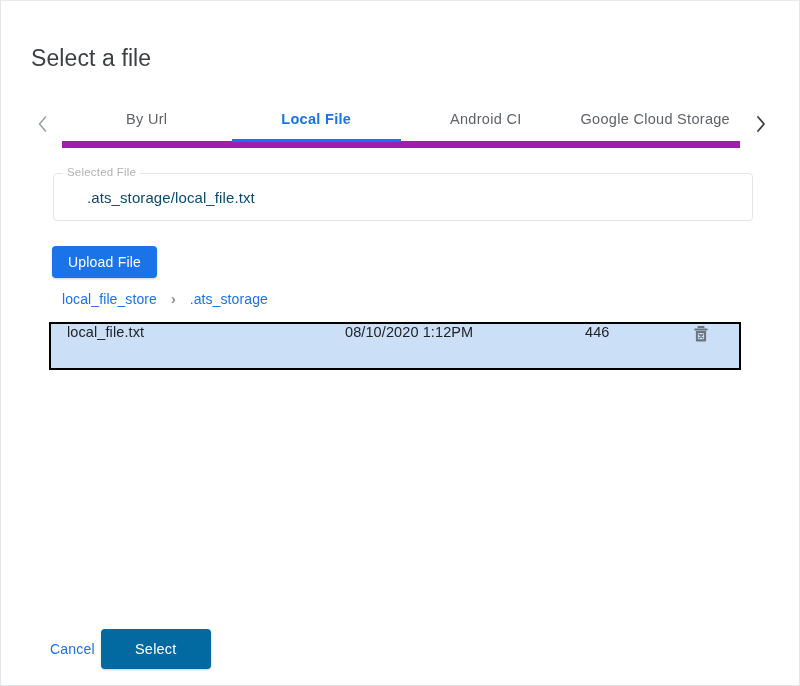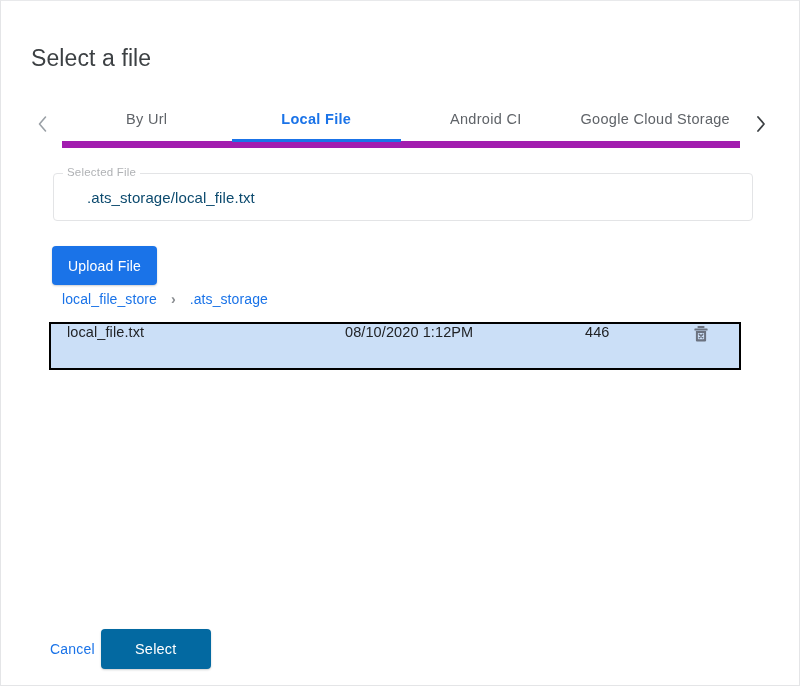--- a/index.html
+++ b/index.html
@@ -123,21 +123,21 @@
     color: #0c4a6e;
     letter-spacing: 0.1px;
     margin-left: 21px;
   }
 
   
   .upload-btn {
     position: absolute;
     left: 51px;
     top: 245px;
-    height: 39px;
+    height: 32px;
     padding: 0 16px;
     background: #1a73e8;
     color: #ffffff;
     border: none;
     border-radius: 4px;
     font-size: 14px;
     font-family: inherit;
     letter-spacing: 0.2px;
     cursor: pointer;
     box-shadow: 0 1px 2px rgba(60,64,67,0.25);

